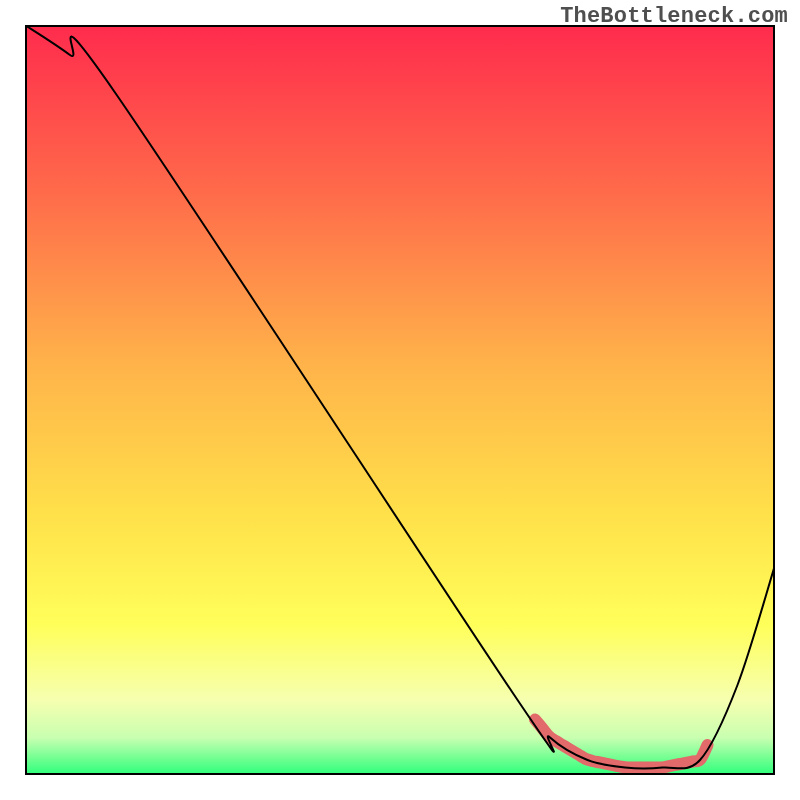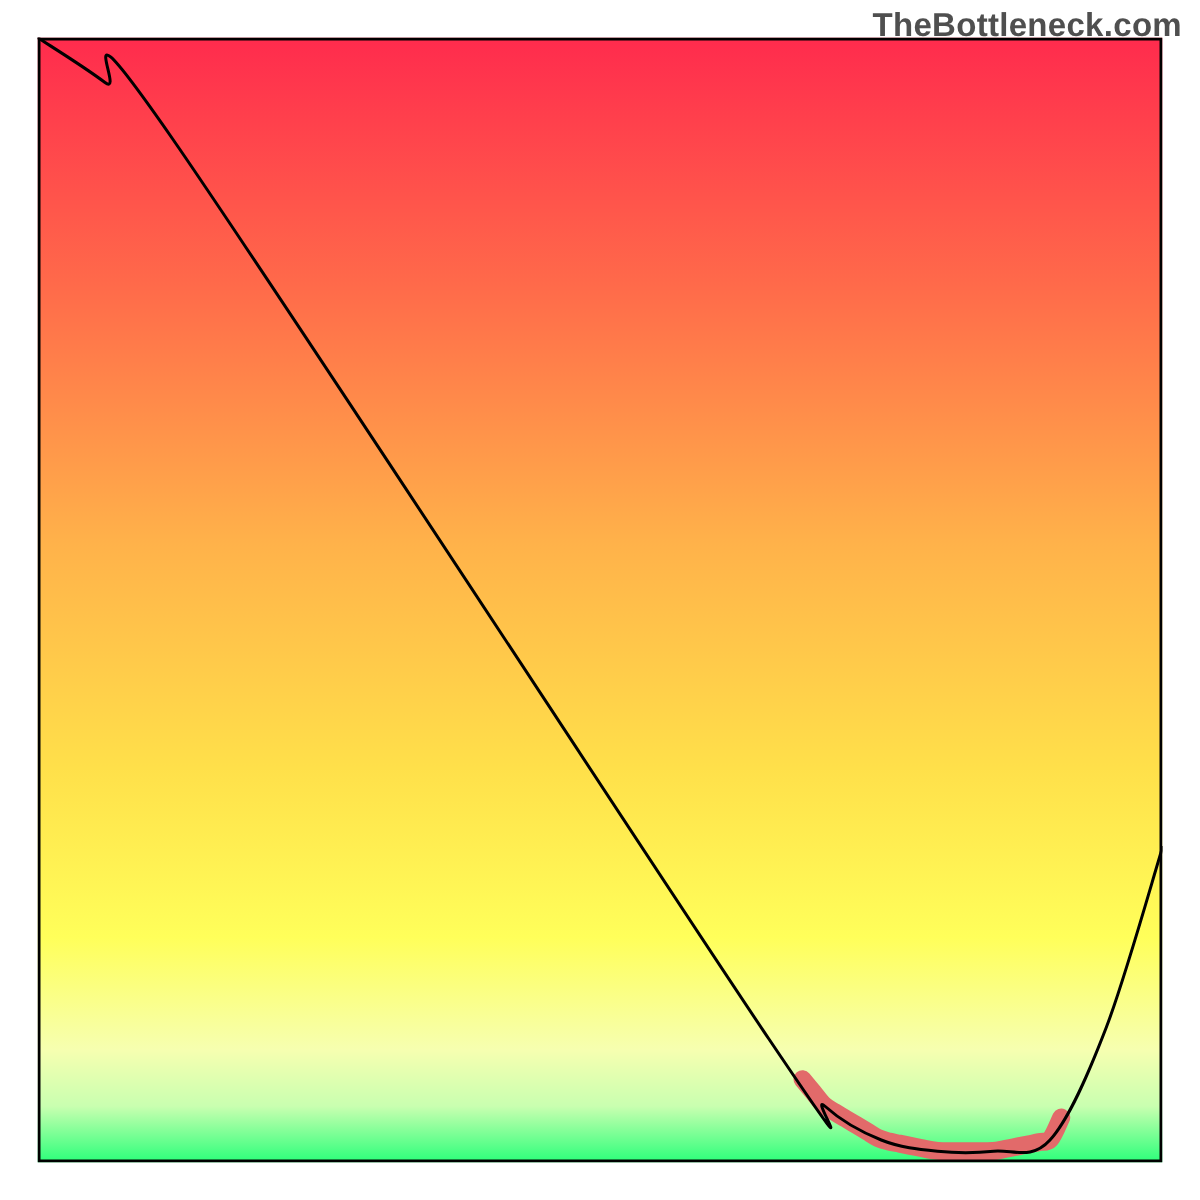--- a/index.html
+++ b/index.html
@@ -8,20 +8,21 @@
     width: 800px;
     height: 800px;
     background: #ffffff;
     font-family: Arial, Helvetica, sans-serif;
     overflow: hidden;
   }
   .stage {
     position: relative;
     width: 800px;
     height: 681px;
+    font-family: Liberation Mono, monospace;
   }
   .watermark {
     position: absolute;
     top: 4px;
     right: 12px;
     font-size: 22px;
     font-weight: 600;
     color: #4f4f4f;
     letter-spacing: 0.2px;
     z-index: 5;

